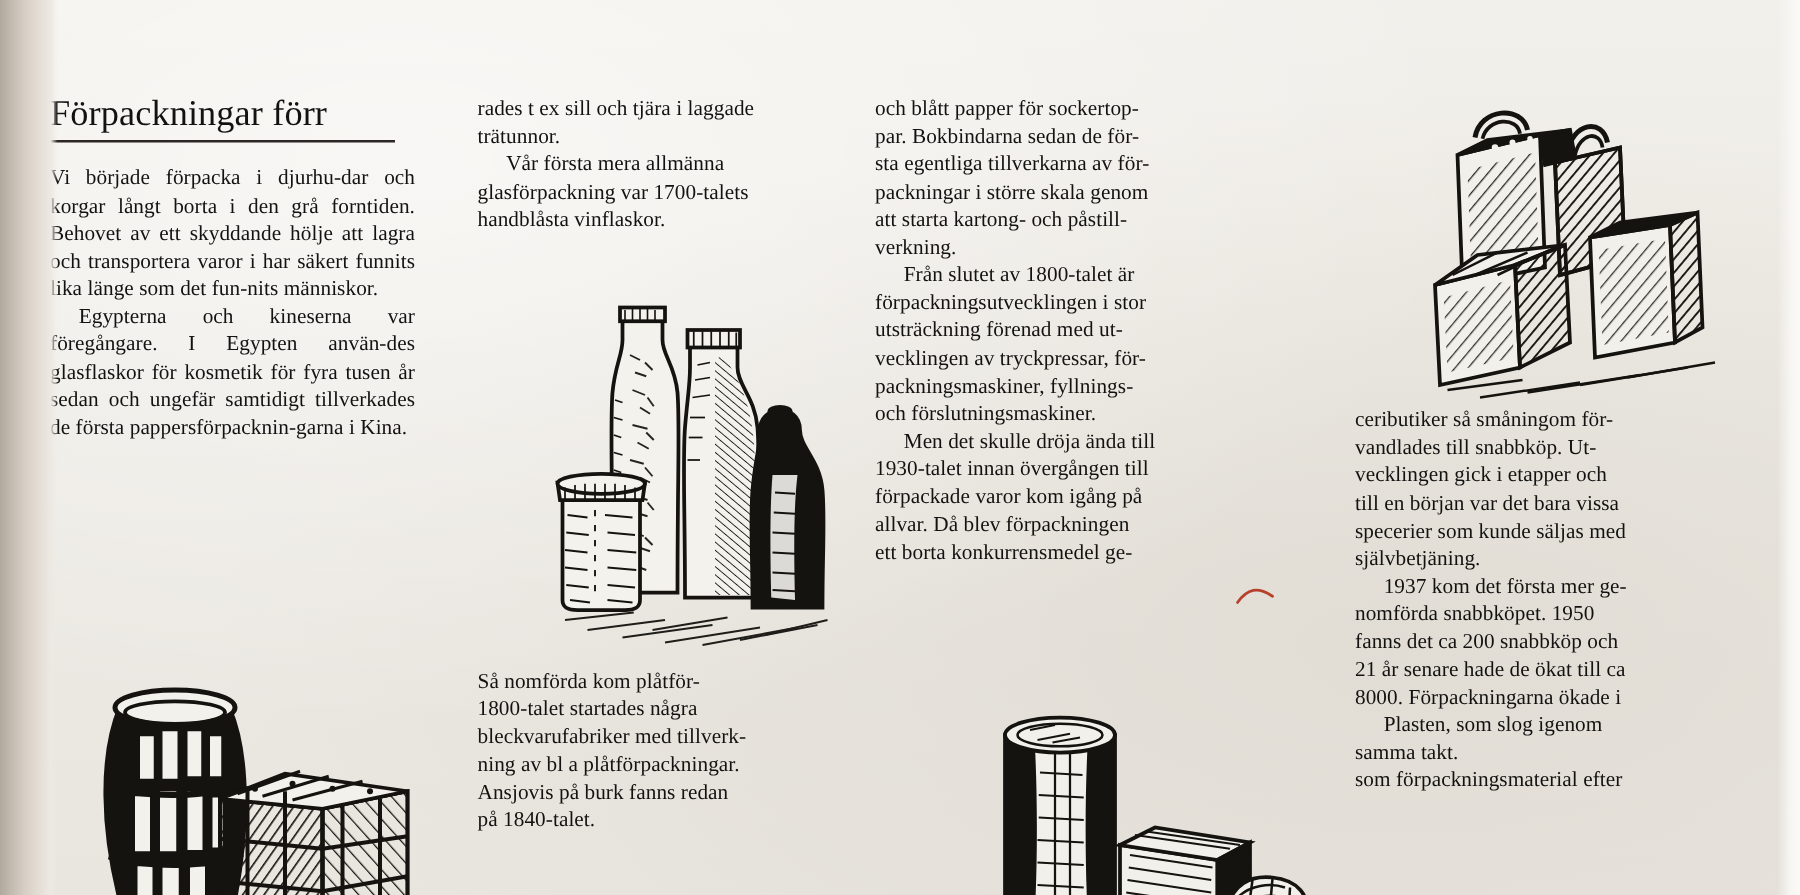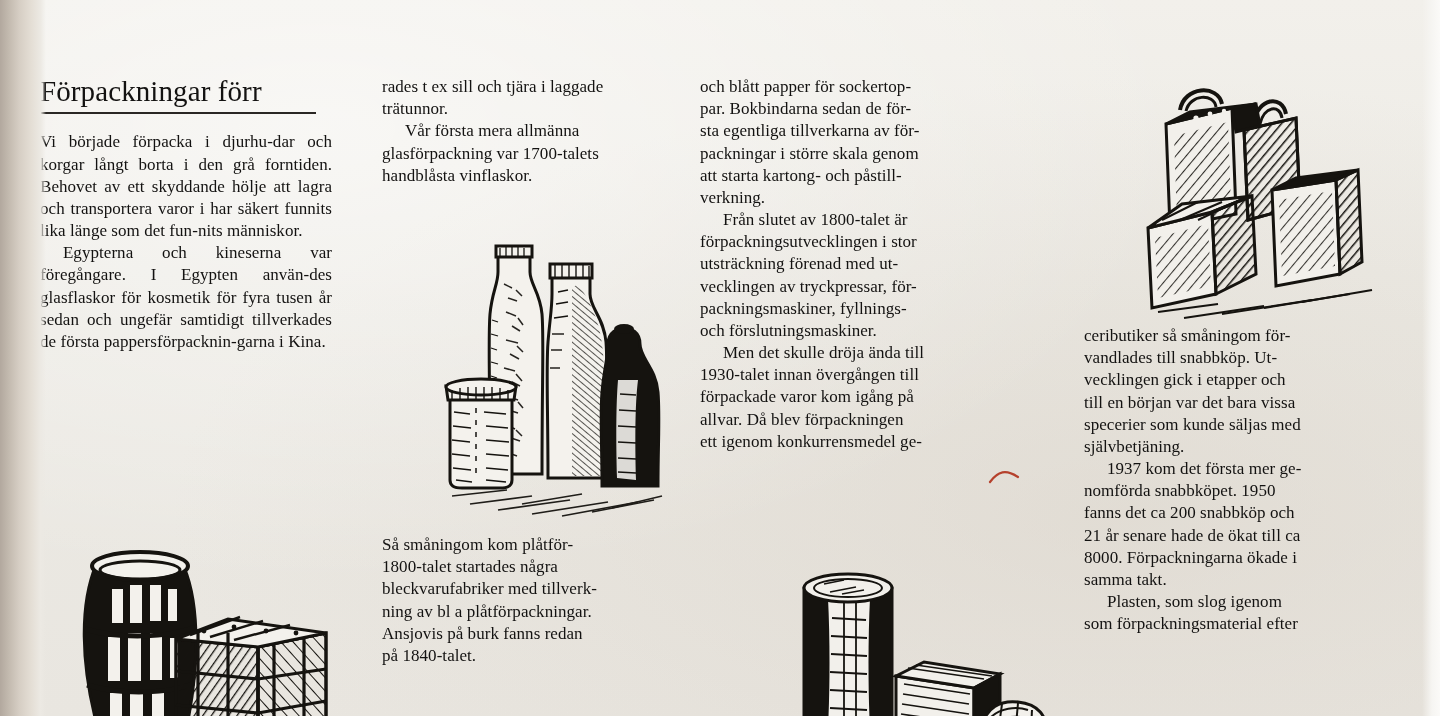--- a/index.html
+++ b/index.html
@@ -137,42 +137,42 @@
       <p class="para">Från slutet av 1800-talet är</p>
       <p class="para noindent">förpackningsutvecklingen i stor</p>
       <p class="para noindent">utsträckning förenad med ut-</p>
       <p class="para noindent">vecklingen av tryckpressar, för-</p>
       <p class="para noindent">packningsmaskiner, fyllnings-</p>
       <p class="para noindent">och förslutningsmaskiner.</p>
       <p class="para">Men det skulle dröja ända till</p>
       <p class="para noindent">1930-talet innan övergången till</p>
       <p class="para noindent">förpackade varor kom igång på</p>
       <p class="para noindent">allvar. Då blev förpackningen</p>
-      <p class="para noindent">ett igenom konkurrensmedel ge-</p>
+      <p class="para noindent">ett borta konkurrensmedel ge-</p>
     </div>
 
     <div class="col col-4" style="top:325px;">
       <p class="para noindent">ceributiker så småningom för-</p>
       <p class="para noindent">vandlades till snabbköp. Ut-</p>
       <p class="para noindent">vecklingen gick i etapper och</p>
       <p class="para noindent">till en början var det bara vissa</p>
       <p class="para noindent">specerier som kunde säljas med</p>
       <p class="para noindent">självbetjäning.</p>
       <p class="para">1937 kom det första mer ge-</p>
       <p class="para noindent">nomförda snabbköpet. 1950</p>
       <p class="para noindent">fanns det ca 200 snabbköp och</p>
       <p class="para noindent">21 år senare hade de ökat till ca</p>
       <p class="para noindent">8000. Förpackningarna ökade i</p>
+      <p class="para">Plasten, som slog igenom</p>
       <p class="para noindent">samma takt.</p>
-      <p class="para">Plasten, som slog igenom</p>
       <p class="para noindent">som förpackningsmaterial efter</p>
     </div>
 
     <div class="col" style="left:382px; top:534px; width:292px;">
-      <p class="para">Så småningom kom plåtför-</p>
+      <p class="para">Så nomförda kom plåtför-</p>
       <p class="para noindent">1800-talet startades några</p>
       <p class="para noindent">bleckvarufabriker med tillverk-</p>
       <p class="para noindent">ning av bl a plåtförpackningar.</p>
       <p class="para noindent">Ansjovis på burk fanns redan</p>
       <p class="para noindent">på 1840-talet.</p>
     </div>
 
   </div>
 
   <div class="figure" style="left:58px; top:543px; width:300px; height:173px;">

